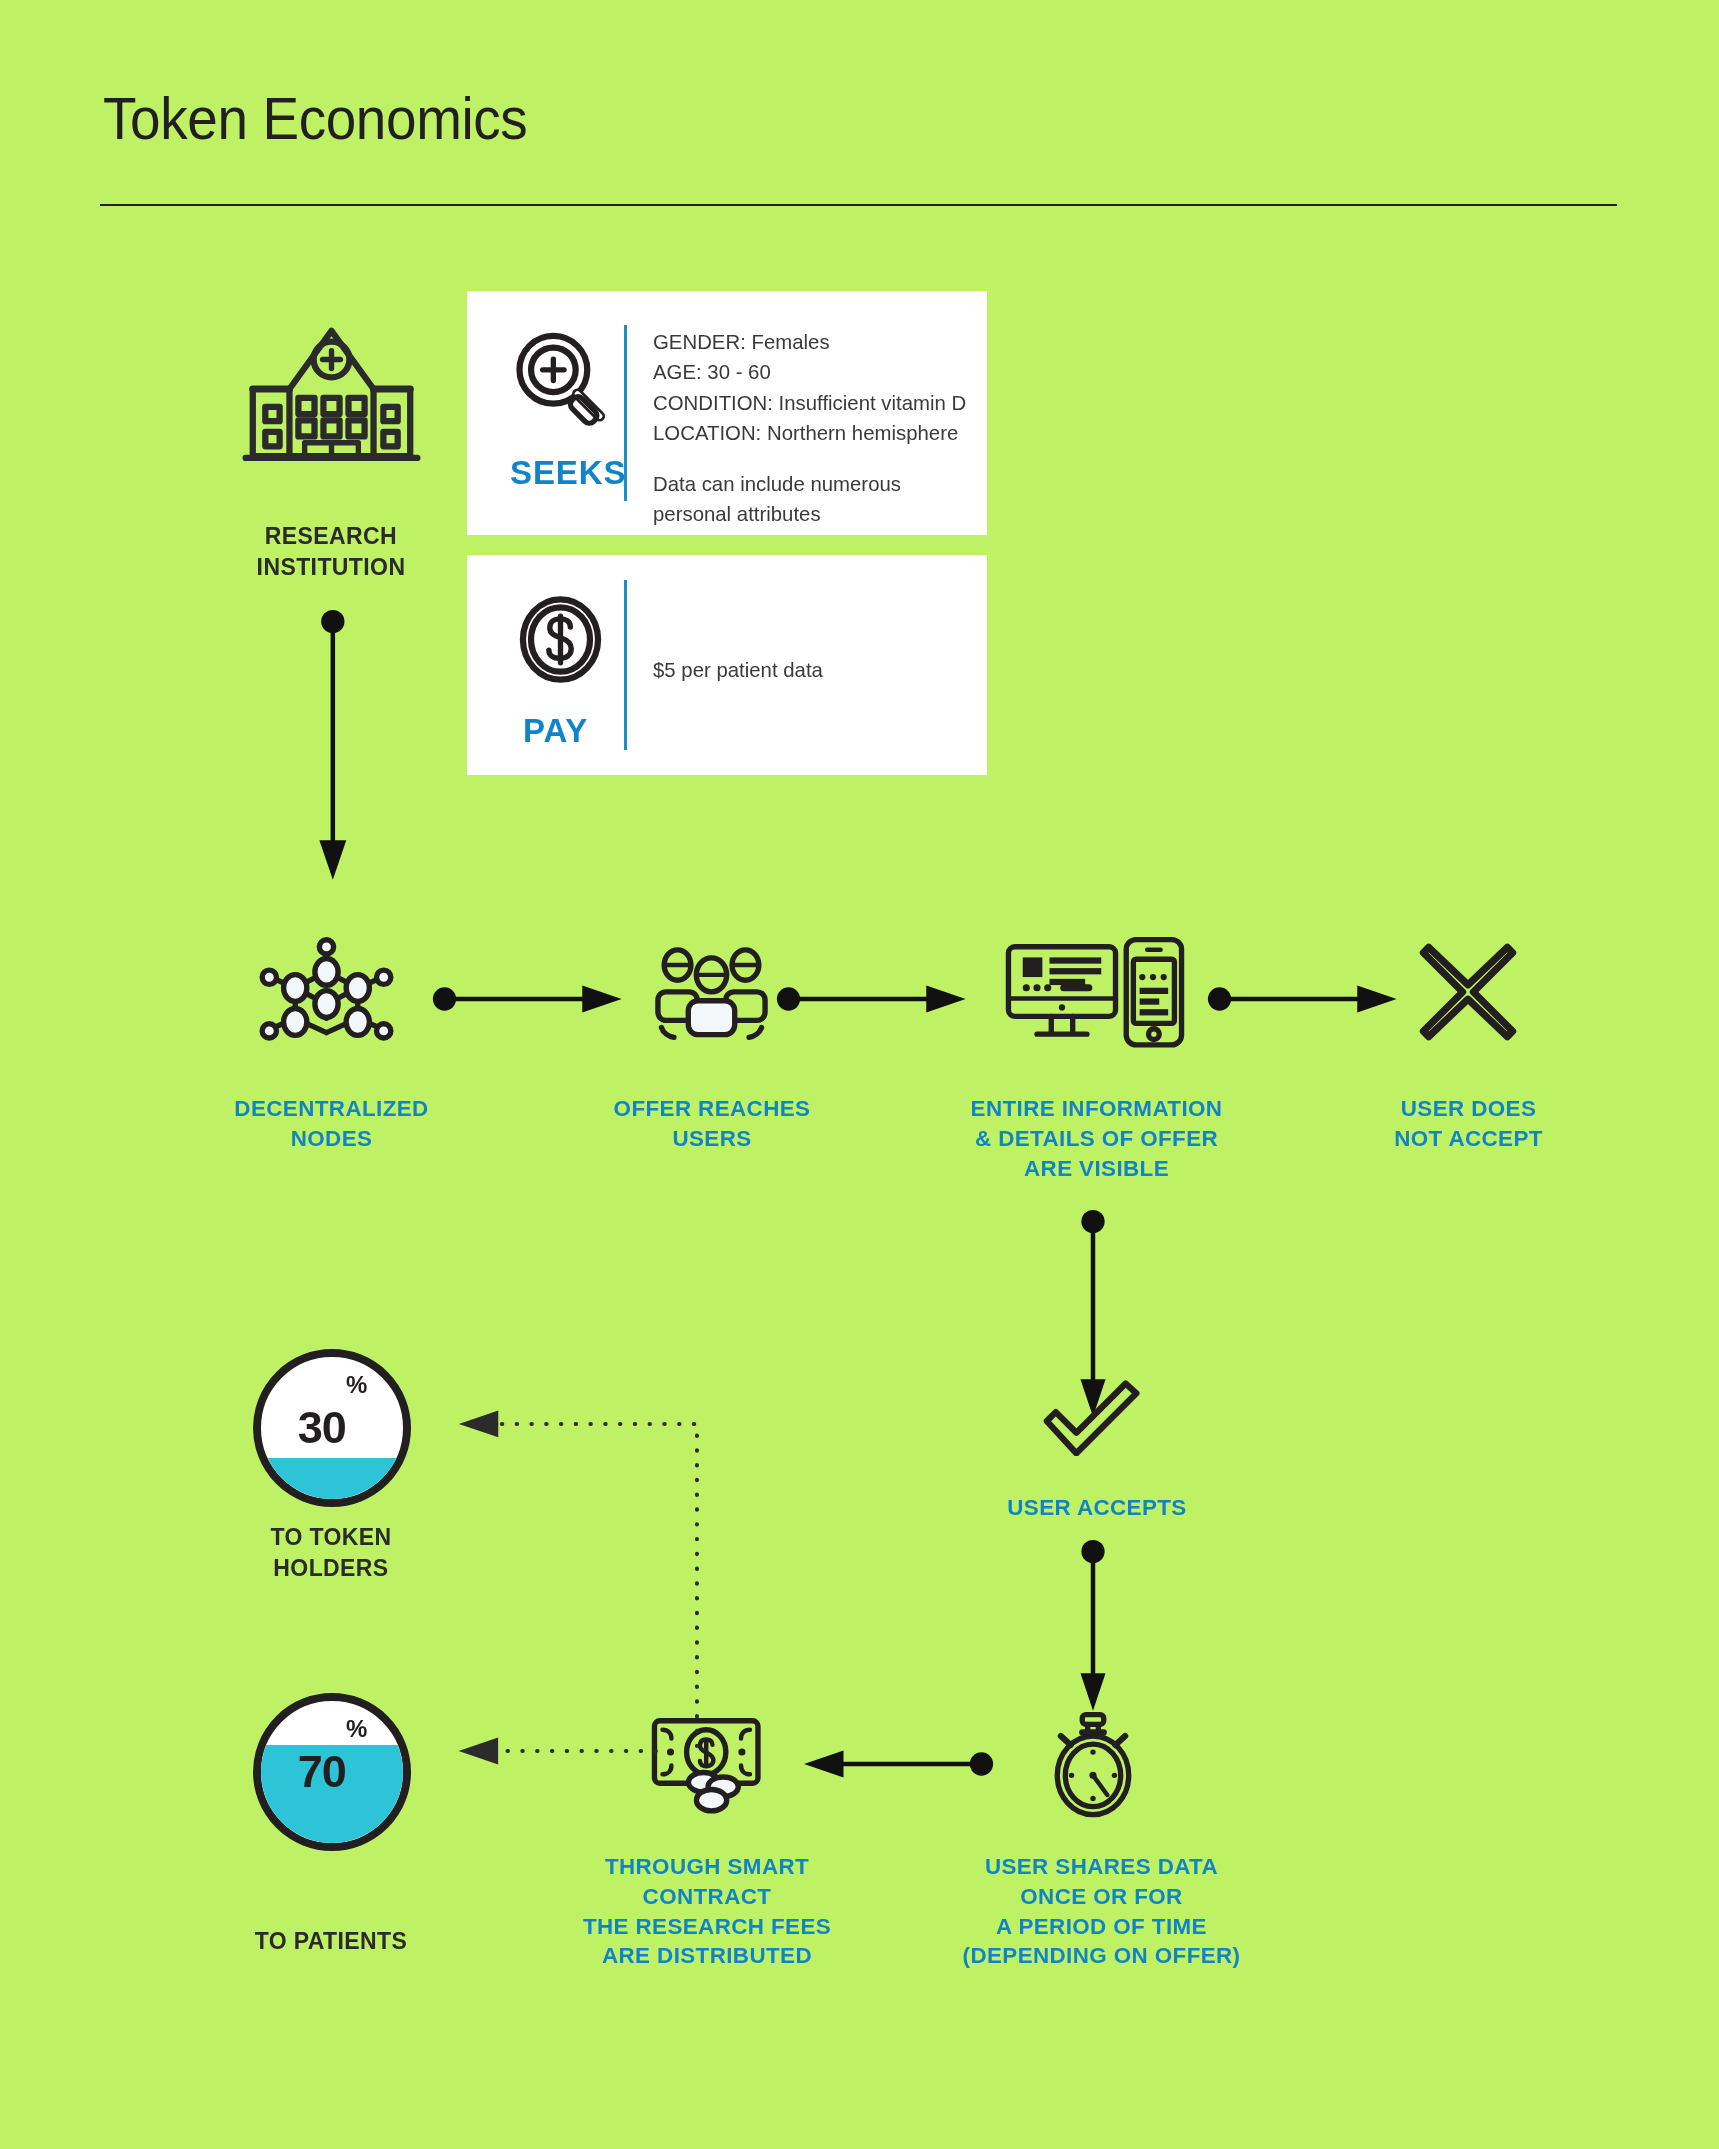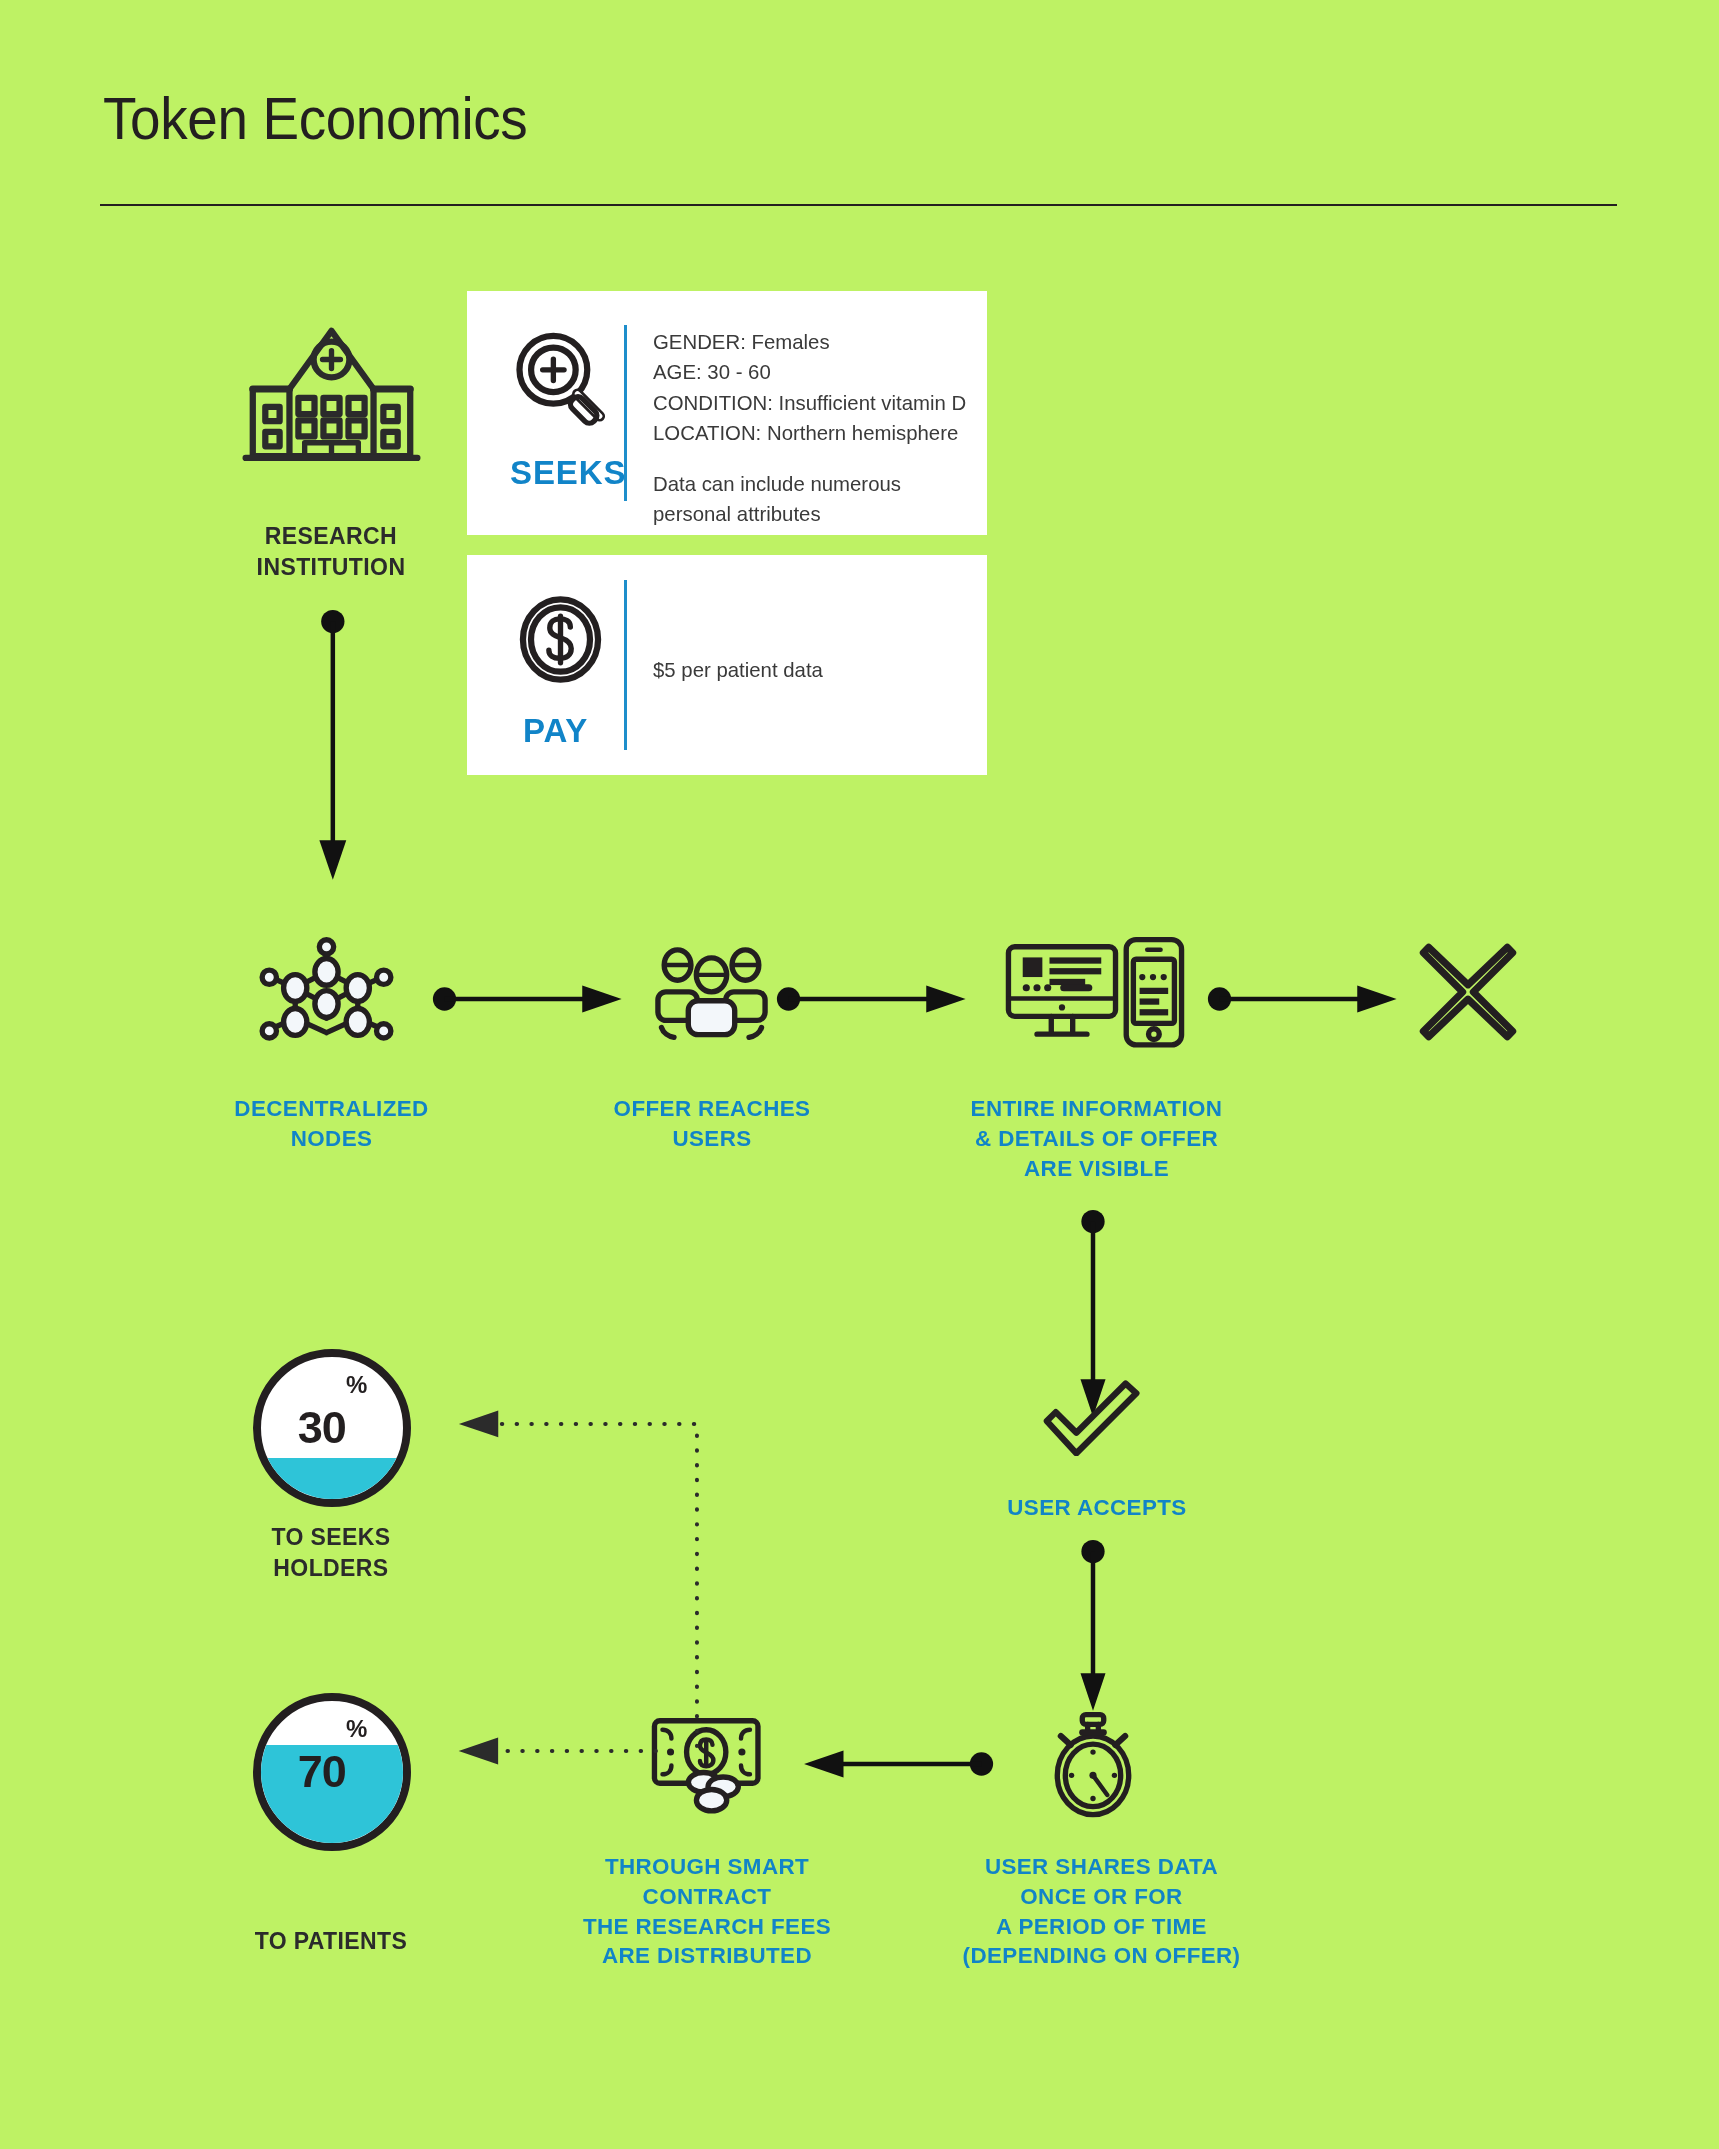--- a/index.html
+++ b/index.html
@@ -286,20 +286,22 @@
     <circle cx="14" cy="20" r="13" fill="#111"></circle>
     <line x1="14" y1="20" x2="180" y2="20" stroke="#111" stroke-width="5"></line>
     <polygon points="212,20 168,5 168,35" fill="#111"></polygon>
   </svg>
 
   <div class="icon-box" style="left:1418px; top:942px; width:100px; height:100px;">
     <svg class="svg-ico" viewBox="0 0 112 112" width="100" height="100" fill="none" stroke="#231f20" stroke-width="8" stroke-linejoin="round">
       <path d="M12 6 L56 48 L100 6 L106 12 L62 56 L106 100 L100 106 L56 64 L12 106 L6 100 L50 56 L6 12 Z"></path>
     </svg>
   </div>
+  <div class="node-label" style="left:1312px; top:1094px; width:313px;">USER DOES
+NOT ACCEPT</div>
 
   <svg class="conn" style="left:1066px; top:1209px;" width="54" height="215" viewBox="0 0 60 240">
     <circle cx="30" cy="14" r="13" fill="#111"></circle>
     <line x1="30" y1="14" x2="30" y2="202" stroke="#111" stroke-width="5"></line>
     <polygon points="30,232 16,190 44,190" fill="#111"></polygon>
   </svg>
 
   <div class="icon-box" style="left:1043px; top:1379px; width:99px; height:77px;">
     <svg class="svg-ico" viewBox="0 0 110 86" width="99" height="77" fill="none" stroke="#231f20" stroke-width="7" stroke-linejoin="round">
       <path d="M4 47 L14 37 L37 60 L92 5 L104 16 L37 83 Z"></path>
@@ -375,21 +377,21 @@
 
   <div class="gauge" style="left:253px; top:1349px; width:158px; height:158px;">
     <div class="ring">
       <div class="fill" style="height:30%;"></div>
     </div>
     <div class="val">
       <span class="num">30</span>
         <span class="pct">%</span>
     </div>
   </div>
-  <div class="node-label dark" style="left:170px; top:1522px; width:322px; font-size:23px;">TO SEEKS
+  <div class="node-label dark" style="left:170px; top:1522px; width:322px; font-size:23px;">TO TOKEN
 HOLDERS</div>
 
   <div class="gauge" style="left:253px; top:1693px; width:158px; height:158px;">
     <div class="ring">
       <div class="fill" style="height:70%;"></div>
     </div>
     <div class="val">
       <span class="num">70</span>
         <span class="pct">%</span>
     </div>

